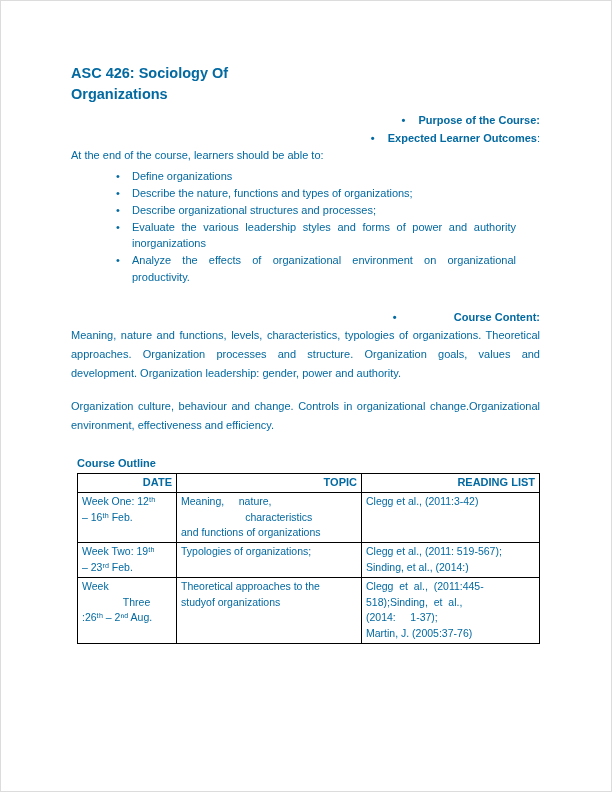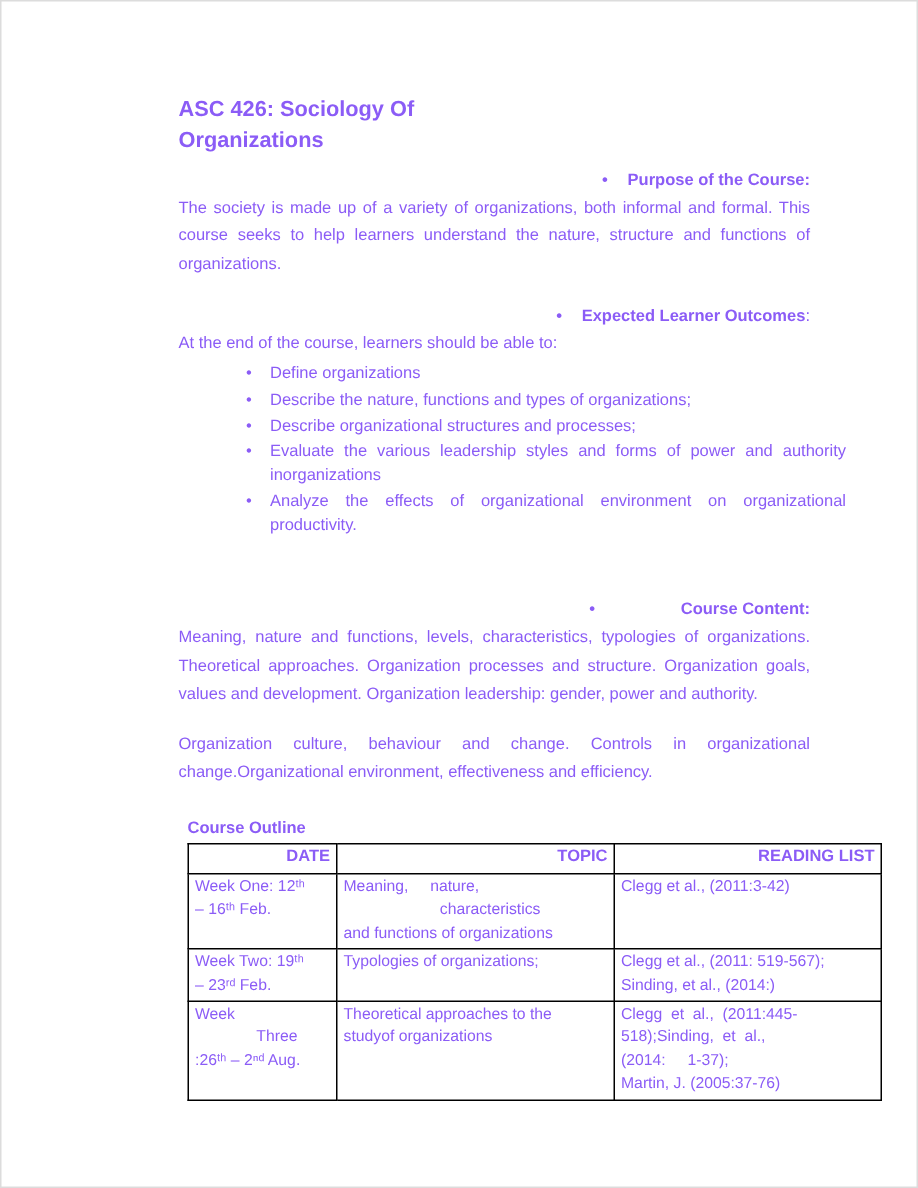--- a/index.html
+++ b/index.html
@@ -2,24 +2,23 @@
 <html><head>
 <meta charset="utf-8">
 <style>
   * { margin:0; padding:0; box-sizing:border-box; }
   html, body { background:#ffffff; }
   .page {
     width:612px; height:792px;
     background:#ffffff;
     border:1px solid #dcdcdc;
     font-family:"Liberation Sans","DejaVu Sans",sans-serif;
-    color:#8b5cf6;
+    color:#0369a1;
     overflow:hidden;
     position:relative;
-    padding-left:48px;
   }
   .content { padding:62px 71px 0 70px; }
 
   .doc-title {
     font-size:14.5px; font-weight:bold; line-height:1.45;
     white-space:pre-line; margin-bottom:7px;
   }
 
   .bullet-heading {
     display:flex; margin-left:18px; font-size:11px; line-height:1.5;
@@ -29,21 +28,21 @@
   .bullet-heading .bullet { flex:0 0 17px; }
   .bullet-heading .bullet::before { content:"\2022"; }
   .bh-suffix { font-weight:normal; }
 
   .para {
     font-size:11px; line-height:1.72; text-align:justify;
   }
   .mb-lg { margin-bottom:17px; }
   .mb-md { margin-bottom:14px; }
   .mb-xs { margin-bottom:1px; }
-  .mt-md { margin-top:40px;gap:44px; }
+  .mt-md { margin-top:24px;gap:44px; }
   .mt-sm { margin-top:12px; }
 
   .intro-line { font-size:11px; line-height:1.6; margin-bottom:3px; }
 
   ul.outcomes {
     list-style:none;
     margin:0 0 0 45px;
     width:400px;
   }
   ul.outcomes li {
@@ -85,21 +84,20 @@
 <div class="page">
   <div class="content">
 
     <h1 class="doc-title">ASC 426: Sociology Of
 Organizations</h1>
 
     <div class="bullet-heading mb-xs">
       <span class="bullet"></span>
       <span>Purpose of the Course:</span>
     </div>
-    <p class="para mb-lg">The society is made up of a variety of organizations, both informal and formal. This course seeks to help learners understand the nature, structure and functions of organizations.</p>
 
     <div class="bullet-heading mb-xs">
       <span class="bullet"></span>
       <span><span>Expected Learner Outcomes</span><span class="bh-suffix">:</span></span>
     </div>
     <p class="intro-line">At the end of the course, learners should be able to:</p>
     <ul class="outcomes">
       <li>Define organizations</li>
       <li>Describe the nature, functions and types of organizations;</li>
       <li>Describe organizational structures and processes;</li>

